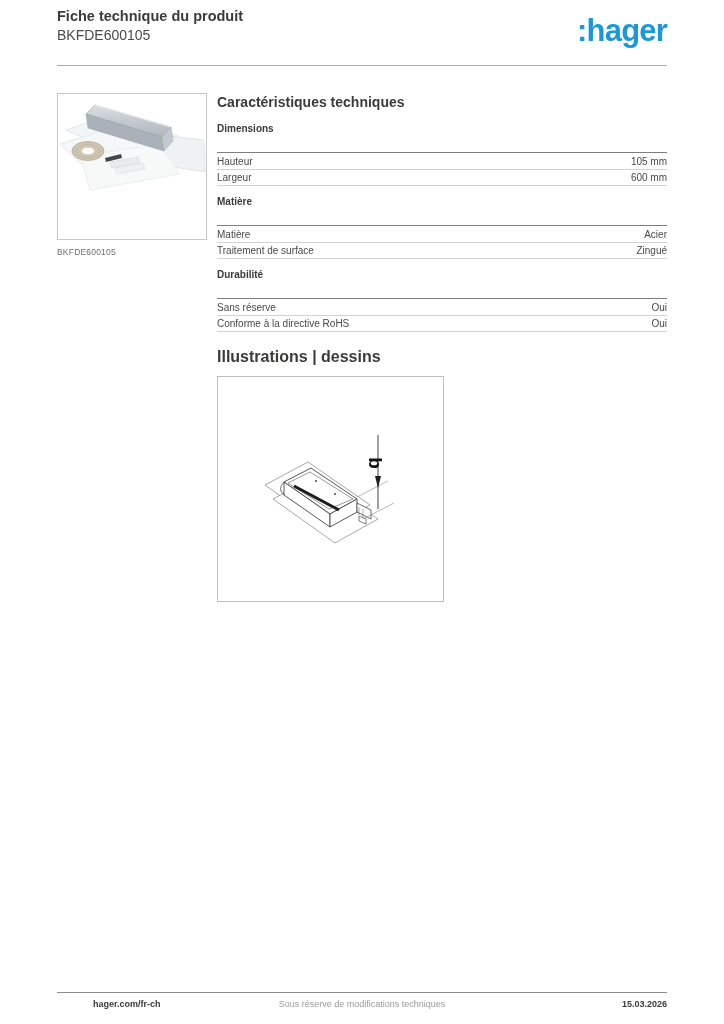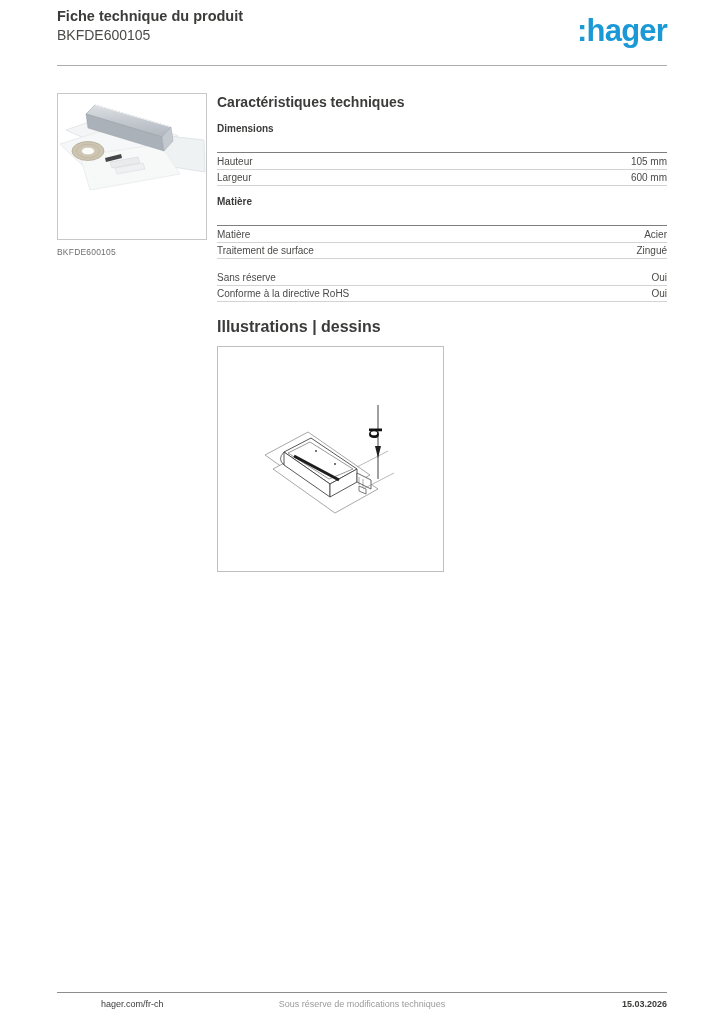--- a/index.html
+++ b/index.html
@@ -37,21 +37,21 @@
   .spec-value { text-align:right; }
 
   .illus-title { margin:16px 0 10px 0; font-size:16px; font-weight:bold; color:#3b3b3a; }
   .drawing-box { width:225px; height:224px; border:1px solid #bfbfbf; background:#fff; }
   .drawing-box svg { display:block; }
 
   
   .footer-rule { position:absolute; left:57px; right:57px; top:992px; height:0;
     border:none; border-top:1px solid #8d8d8d; margin:0; }
   .footer-row { position:absolute; left:57px; right:57px; top:999px; height:14px; font-size:9px; }
-  .footer-left { position:absolute; left:8px; top:0; font-weight:normal; color:#3b3b3a;padding-left:36px; }
+  .footer-left { position:absolute; left:0; top:0; font-weight:bold; color:#3b3b3a;padding-left:36px; }
   .footer-center { position:absolute; left:50%; top:0; transform:translateX(-50%);
     color:#9b9b9b; white-space:nowrap; }
   .footer-right { position:absolute; right:0; top:0; font-weight:bold; color:#3b3b3a; }
 </style>
 </head>
 <body>
 
 <div class="page">
 
   <div class="header">
@@ -117,20 +117,21 @@
         <span class="spec-label">Matière</span>
         <span class="spec-value">Acier</span>
       </div>
       <div class="spec-row">
         <span class="spec-label">Traitement de surface</span>
         <span class="spec-value">Zingué</span>
       </div>
     </div>
 
     <div class="spec-section">
+      <div class="spec-section-title">Durabilité</div>
       <div class="spec-row">
         <span class="spec-label">Sans réserve</span>
         <span class="spec-value">Oui</span>
       </div>
       <div class="spec-row">
         <span class="spec-label">Conforme à la directive RoHS</span>
         <span class="spec-value">Oui</span>
       </div>
     </div>
 

